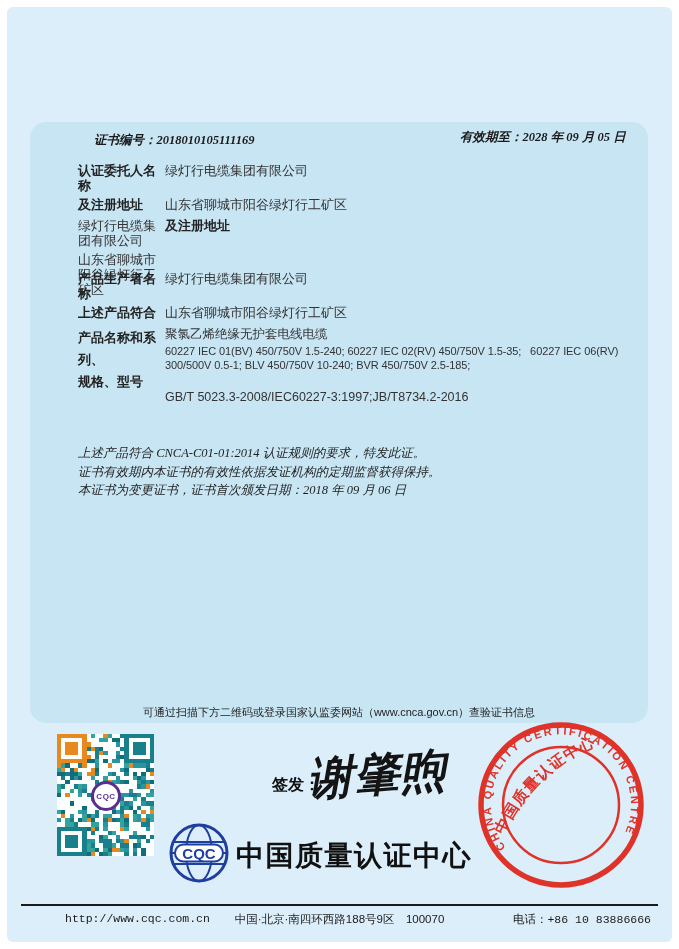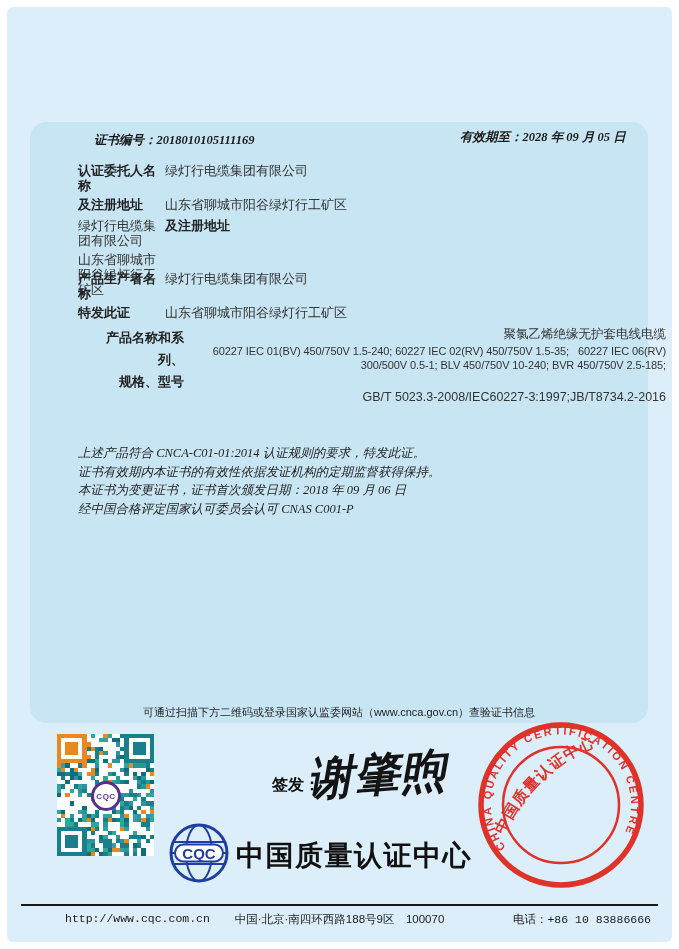--- a/index.html
+++ b/index.html
@@ -16,21 +16,21 @@
   .panel{position:absolute;left:23px;top:115px;width:618px;height:601px;
          background:var(--panel_bg,#c8e5f3);border-radius:16px;}
   .kai{font-family:"Liberation Serif","DejaVu Serif",serif;font-style:italic;}
   .b{font-weight:bold;}
   .certno{position:absolute;left:64px;top:10px;font-size:12.5px;color:#1a1a1a;}
   .dates{position:absolute;left:430px;top:6px;font-size:12.5px;line-height:18.5px;color:#1a1a1a;}
   .fgroup{position:absolute;left:48px;display:grid;grid-template-columns:87px auto;
           column-gap:0;row-gap:4px;font-size:13px;line-height:15px;}
   .flabel{font-weight:bold;color:#222;}
   .fvalue{color:#333;}
-  .pgroup{position:absolute;left:64px;font-size:13px;text-align:right;}
+  .pgroup{position:absolute;left:48px;font-size:13px;}
   .plabel{position:absolute;left:0;top:0;width:90px;font-weight:bold;line-height:22px;color:#222;}
   .pvals{position:absolute;left:87px;top:0;width:485px;color:#333;}
   .pname{font-size:12.5px;line-height:15px;}
   .pmodels{white-space:pre;font-size:11px;line-height:13.5px;margin-top:3px;letter-spacing:-0.1px;}
   .statements{position:absolute;left:48px;top:322px;font-size:12.5px;line-height:18.5px;color:#1f1f1f;}
   .note{position:absolute;left:0;right:0;top:583px;text-align:center;font-size:11px;color:#222;}
   
   .qr{position:absolute;left:50px;top:727px;width:97px;height:122px;background:#fdfefe;
       display:grid;}
   .qr span{display:block;}
@@ -76,21 +76,21 @@
 
       <div class="fgroup" style="top:96px">
         <div class="fvalue">绿灯行电缆集团有限公司</div>
         <div class="flabel">及注册地址</div>
         <div class="fvalue">山东省聊城市阳谷绿灯行工矿区</div>
       </div>
 
       <div class="fgroup" style="top:149px">
         <div class="flabel">产品生产者名称</div>
         <div class="fvalue">绿灯行电缆集团有限公司</div>
-        <div class="flabel">特发此证</div>
+        <div class="flabel">上述产品符合</div>
         <div class="fvalue">山东省聊城市阳谷绿灯行工矿区</div>
       </div>
 
       <div class="pgroup" style="top:205px;height:60px;width:560px">
         <div class="plabel">
           <div>产品名称和系列、</div>
           <div>规格、型号</div>
         </div>
         <div class="pvals">
           <div class="pname">聚氯乙烯绝缘无护套电线电缆</div>
@@ -102,21 +102,20 @@
       <div class="pgroup" style="top:268px;height:50px;width:560px">
         <div class="pvals">
           <div class="pname">GB/T 5023.3-2008/IEC60227-3:1997;JB/T8734.2-2016</div>
         </div>
       </div>
 
       <div class="statements kai">
         <div>上述产品符合 CNCA-C01-01:2014 认证规则的要求，特发此证。</div>
         <div>证书有效期内本证书的有效性依据发证机构的定期监督获得保持。</div>
         <div>本证书为变更证书，证书首次颁发日期：2018 年 09 月 06 日</div>
-        <div>经中国合格评定国家认可委员会认可 CNAS C001-P</div>
       </div>
 
       <div class="note">可通过扫描下方二维码或登录国家认监委网站（www.cnca.gov.cn）查验证书信息</div>
     </div>
 
     <div class="qr" style="grid-template-columns: repeat(23, 1fr); grid-template-rows: repeat(29, 1fr);">
         <span style="background: rgb(232, 137, 31);"></span>
         <span style="background: rgb(232, 137, 31);"></span>
         <span style="background: rgb(232, 137, 31);"></span>
         <span style="background: rgb(232, 137, 31);"></span>

